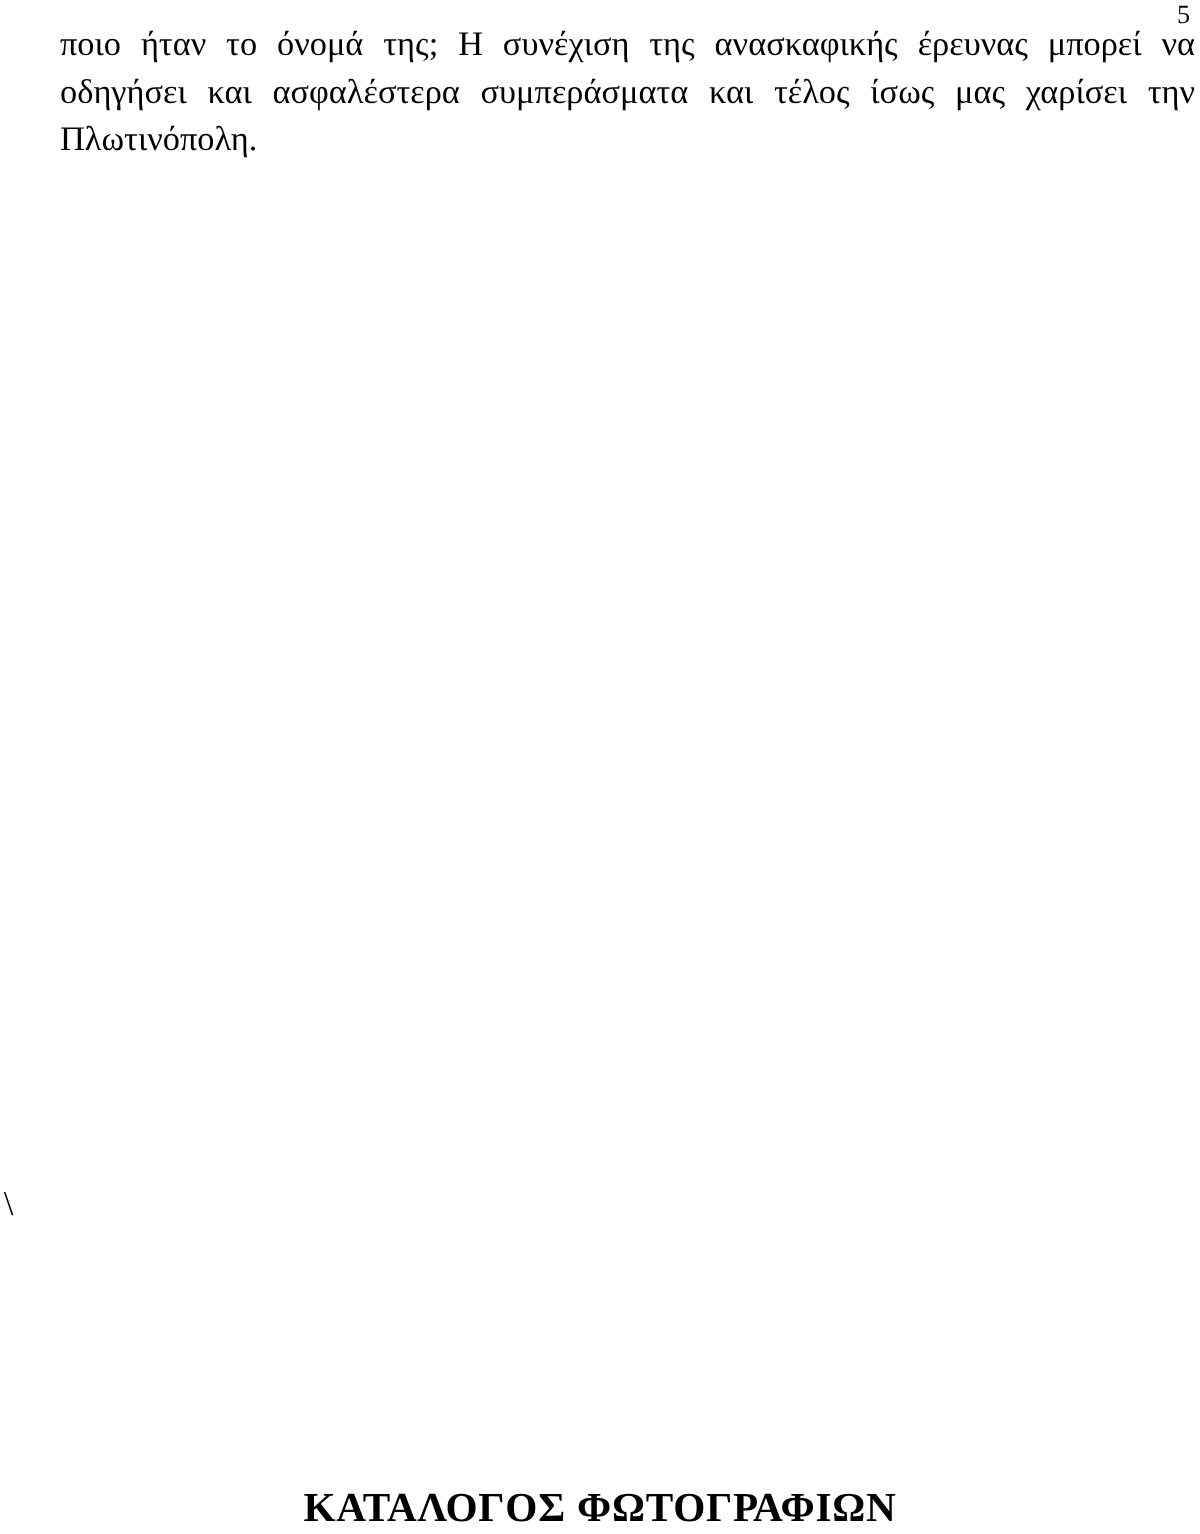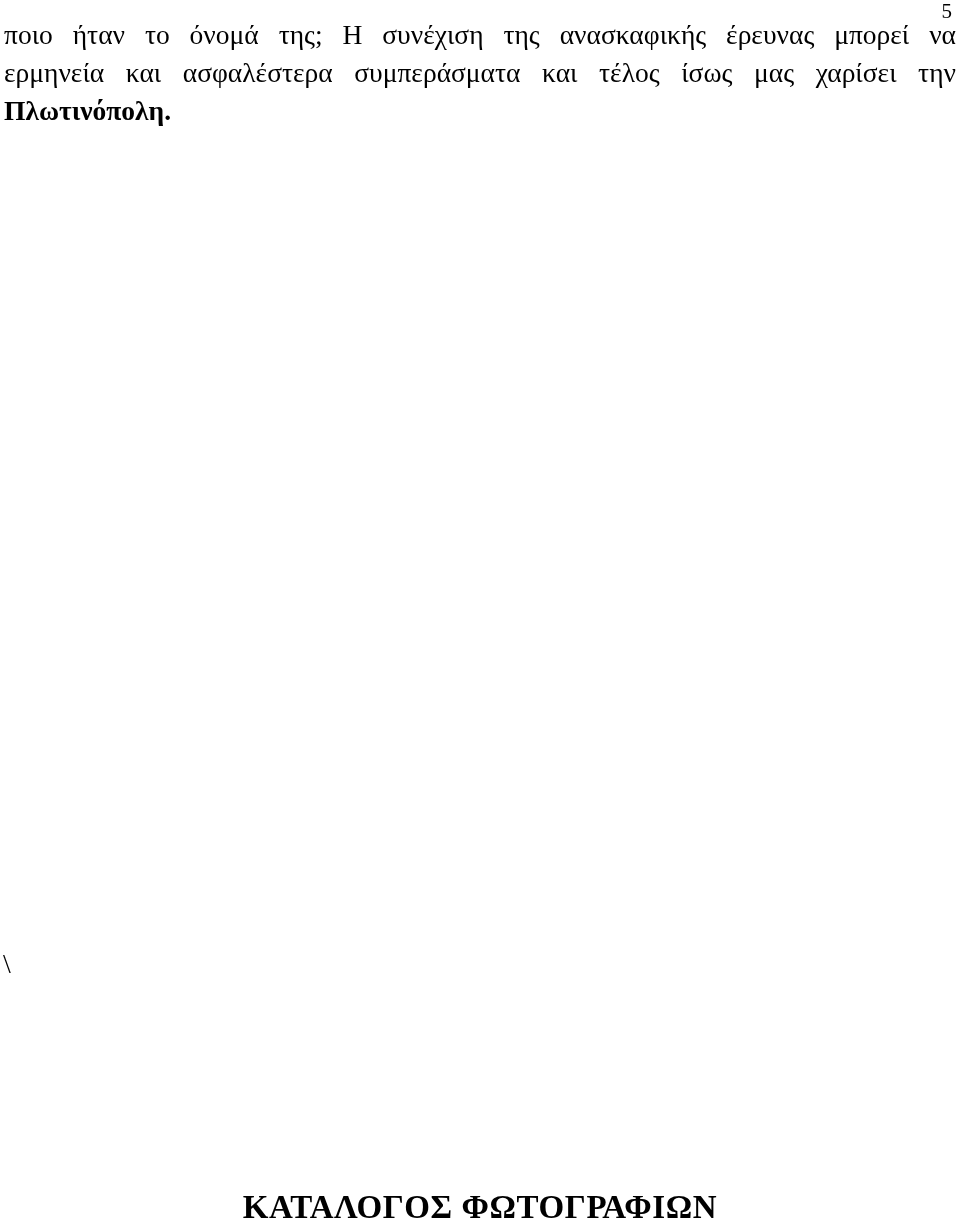--- a/index.html
+++ b/index.html
@@ -43,27 +43,27 @@
     text-justify: inter-word;
     color: #000;
   }
 
   
   .text-line {
     display: block;
     text-align: justify;
     text-align-last: justify;
     white-space: nowrap;
+    margin-left: 44px;
   }
 
   
   .text-line.last {
     text-align: left;
     text-align-last: left;
-    font-weight: bold;
   }
 
   
   .text-line.natural {
     text-align-last: justify;
   }
 
   
   .stray-mark {
     position: absolute;
@@ -91,21 +91,21 @@
 </style>
 </head>
 <body>
 
 <div class="page">
 
   <div class="page-number">5</div>
 
   <div class="body-block">
     <span class="text-line natural">ποιο ήταν το όνομά της; Η συνέχιση της ανασκαφικής έρευνας μπορεί να</span>
-    <span class="text-line natural">ερμηνεία και ασφαλέστερα συμπεράσματα και τέλος ίσως μας χαρίσει την</span>
+    <span class="text-line natural">οδηγήσει και ασφαλέστερα συμπεράσματα και τέλος ίσως μας χαρίσει την</span>
     <span class="text-line last">Πλωτινόπολη.</span>
   </div>
 
   <div class="stray-mark">\</div>
 
   <div class="section-heading">ΚΑΤΑΛΟΓΟΣ ΦΩΤΟΓΡΑΦΙΩΝ</div>
 
 </div>
 
 </body></html>

